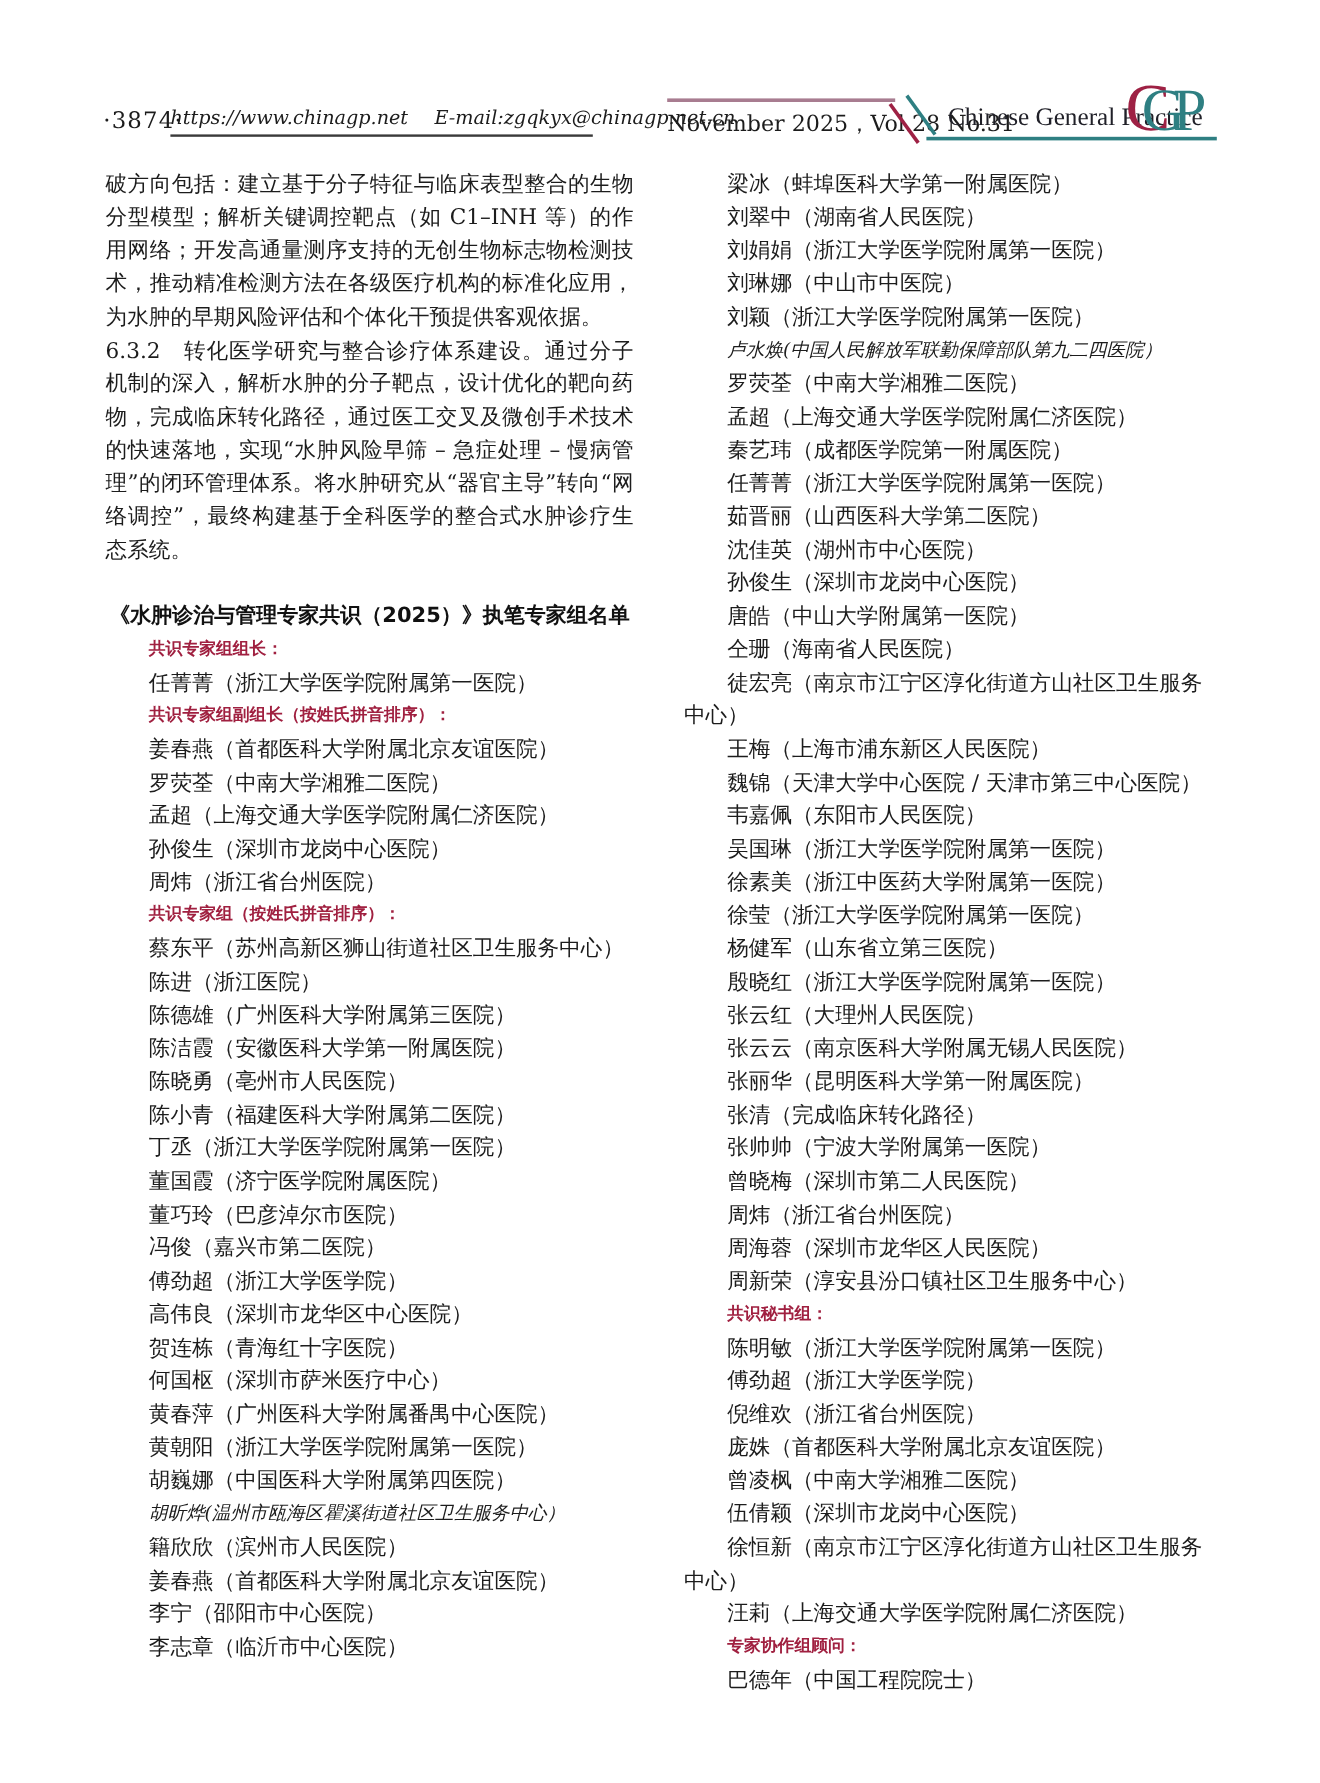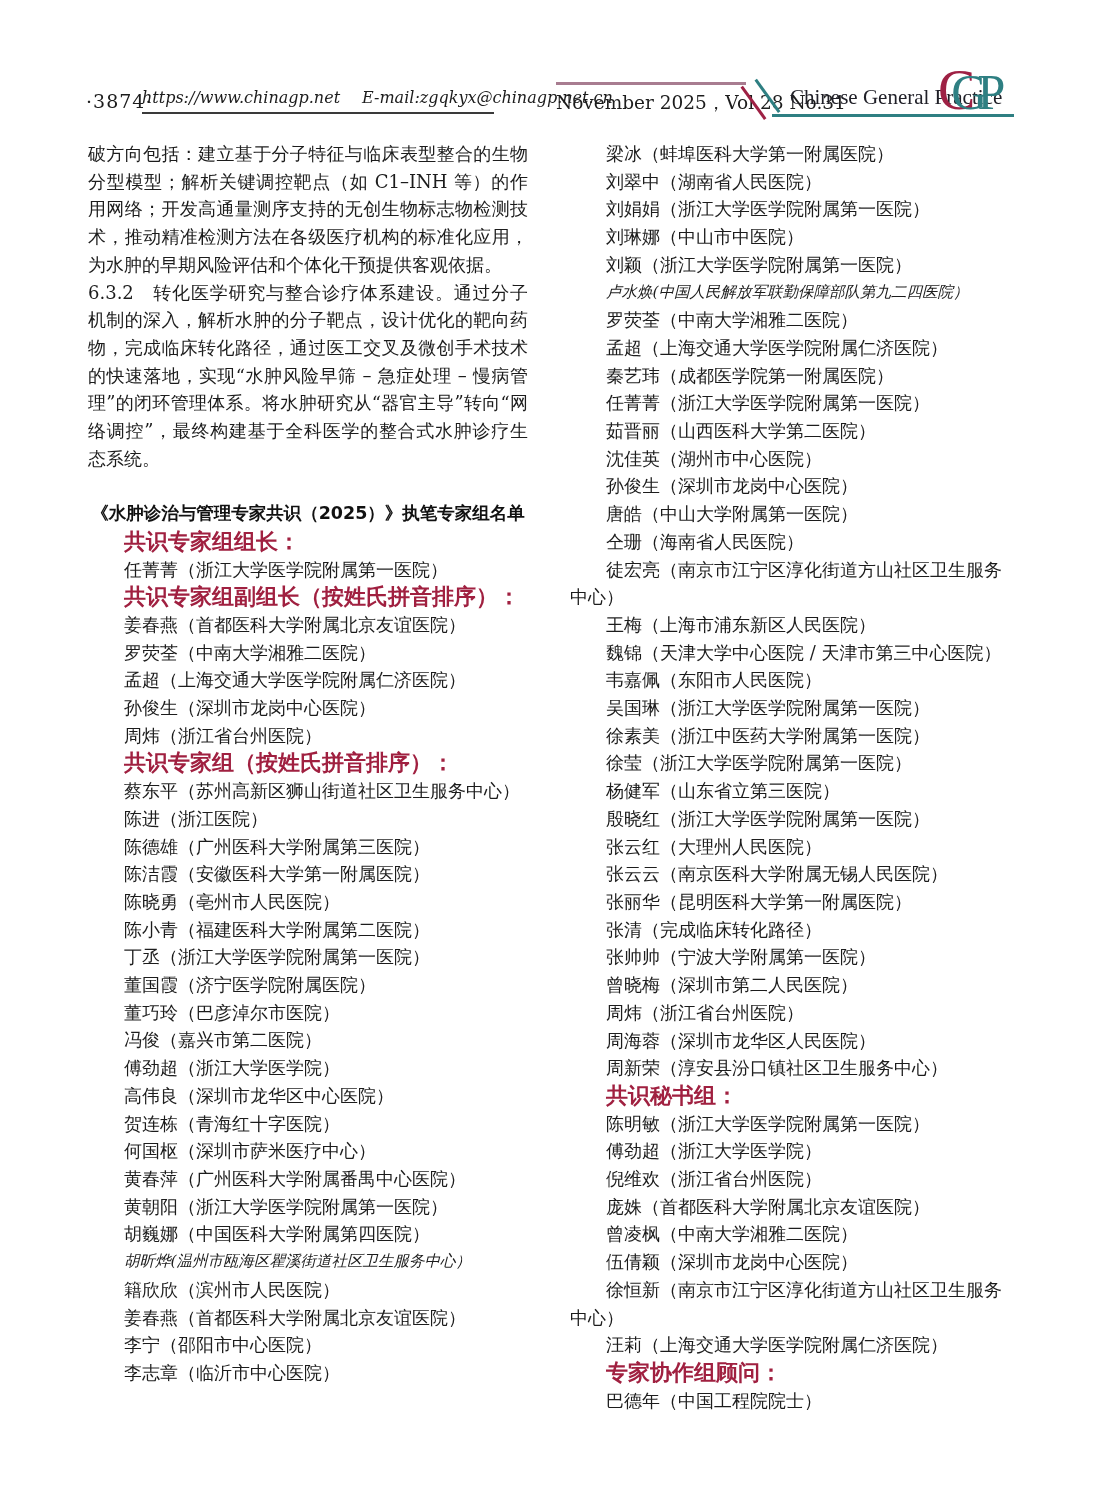--- a/index.html
+++ b/index.html
@@ -35,21 +35,21 @@
   .col { position:absolute; top:140px; width:440px; font-size:18px; line-height:27.7px; }
   .col-left  { left:88px;  }
   .col-right { left:570px; }
   .para { text-align:justify; text-justify:inter-ideograph; }
   .list-title {
     font-family:"DejaVu Sans","Liberation Sans",sans-serif; font-weight:bold;
     font-size:17.5px; margin-top:27.7px; white-space:nowrap; color:#111;text-align:center;
   }
   .group-head {
     font-family:"DejaVu Sans","Liberation Sans",sans-serif; font-weight:bold;
-    font-size:22px; color:#a02040; text-indent:36px; white-space:nowrap;
+    font-size:14px; color:#a02040; text-indent:36px; white-space:nowrap;
   }
   .name { text-indent:36px; }
   .name.long { white-space:nowrap; font-size:15.5px;font-style:italic; }
 </style>
 </head>
 <body>
 
 <div class="page">
 
   <div class="page-num">·3874·</div>

